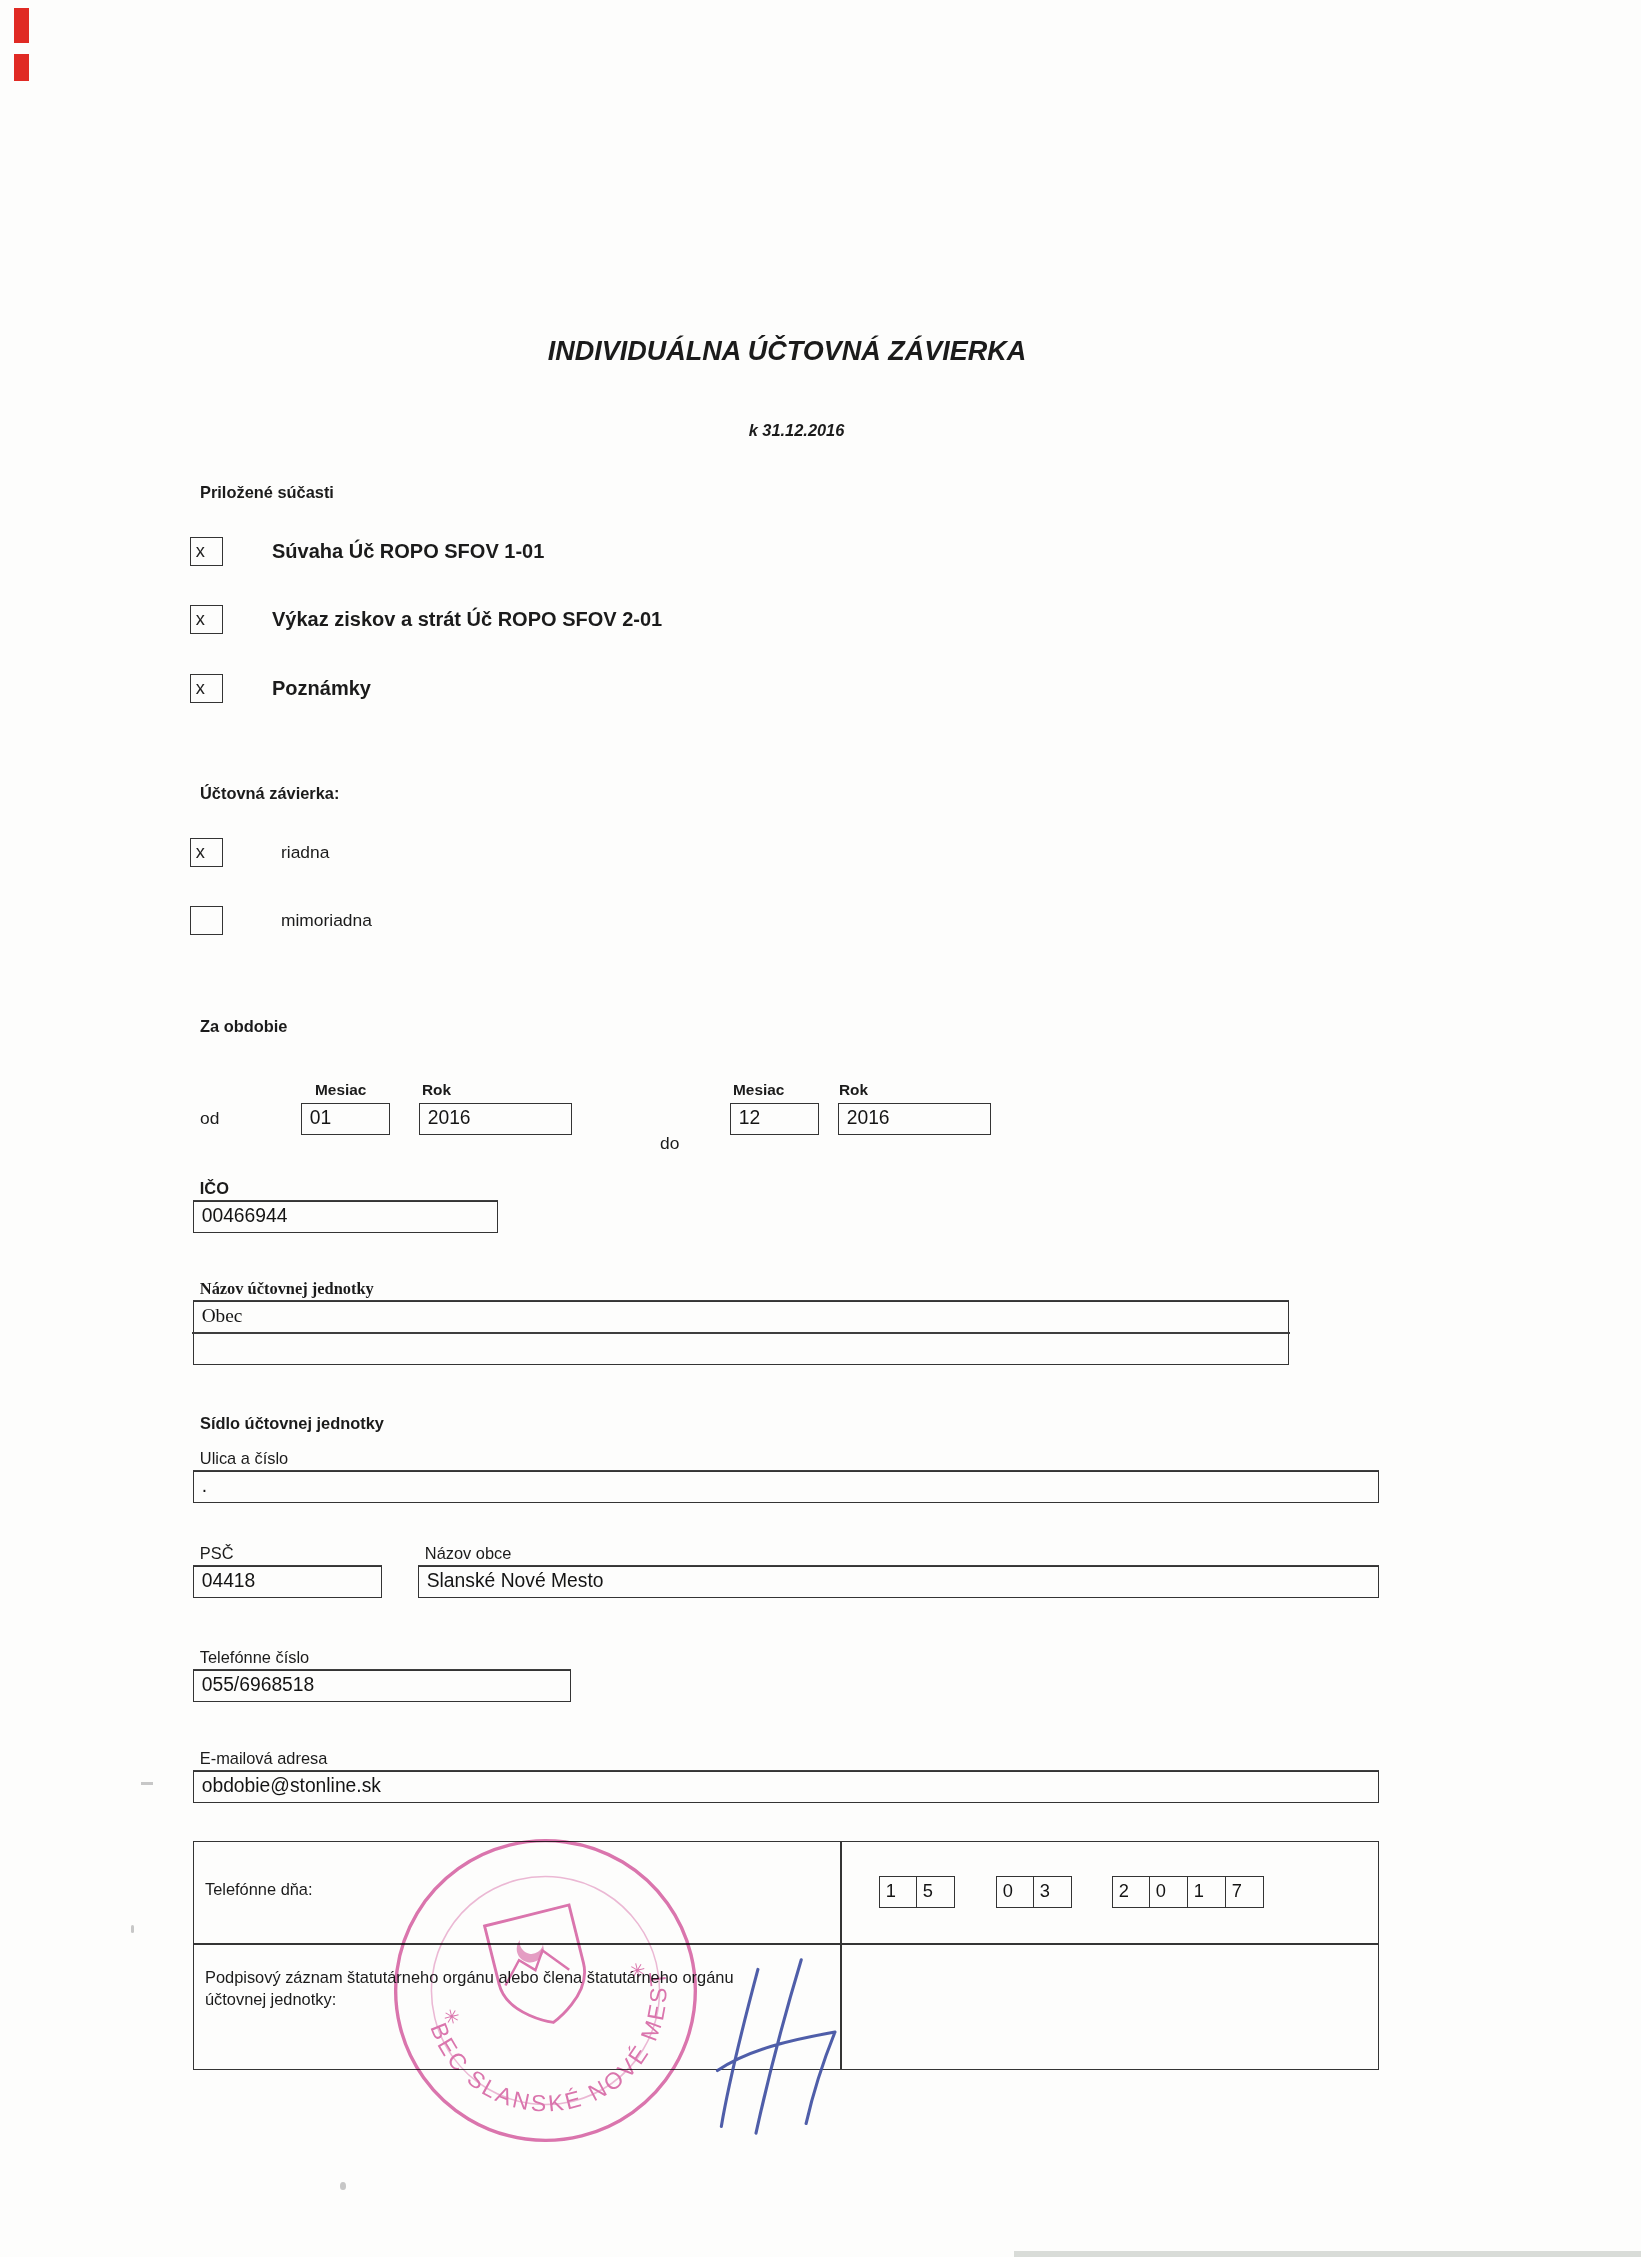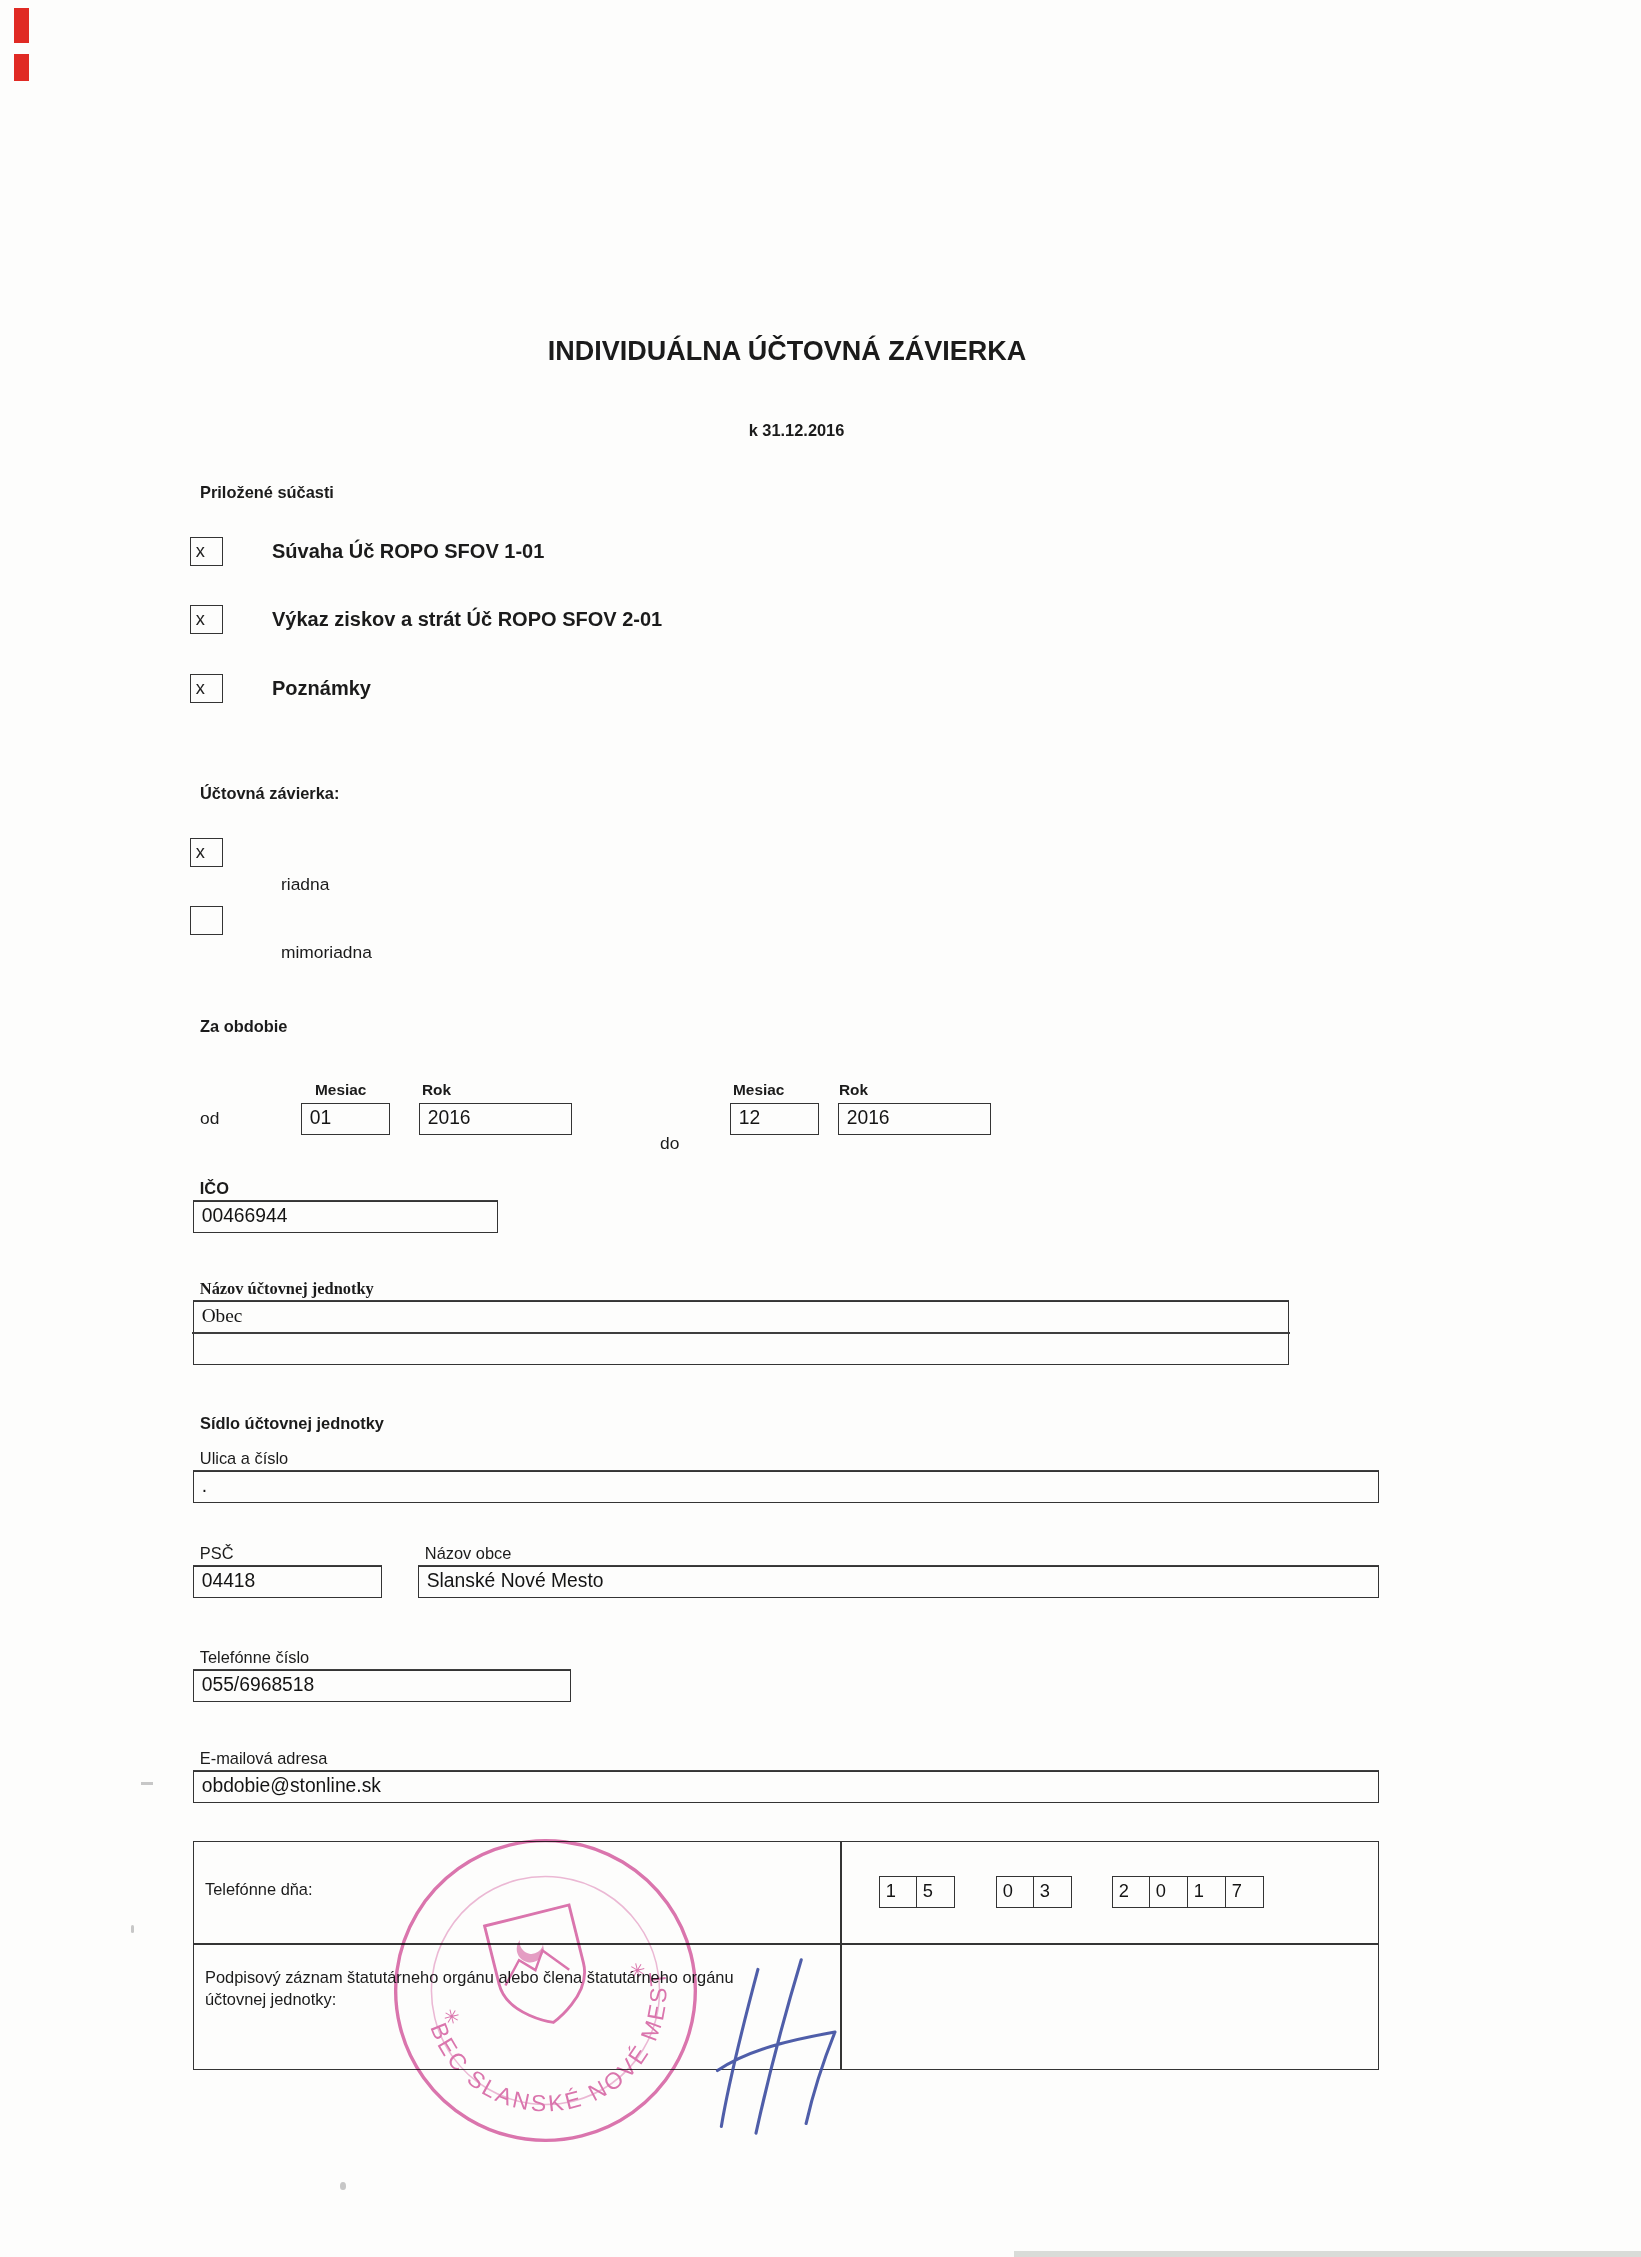--- a/index.html
+++ b/index.html
@@ -5,29 +5,29 @@
   * { margin:0; padding:0; box-sizing:border-box; }
   html,body { background:#888; }
   .page {
     position:relative; width:1641px; height:2257px; margin:0 auto;
     background:#fdfdfc; color:#1b1b1b; overflow:hidden;
     font-family:"Liberation Sans", sans-serif;
   }
   .abs { position:absolute; }
   .b { font-weight:bold; }
   .lbl { font-size:16.4px; }
-  .ctr { text-align:center; }
+  .ctr { text-align:center;font-style:italic; }
 
   .chkbox {
     position:absolute; width:33px; height:29px;
     border:1.9px solid #343434; font-size:18.3px; line-height:25px;
     padding-left:4.8px; color:#222; background:transparent;
   }
   .chk-label { font-size:20px; font-weight:bold; line-height:29px; }
-  .chk-label-sm { font-size:17.4px; font-weight:normal; line-height:29px;margin-top:32px; }
+  .chk-label-sm { font-size:17.4px; font-weight:normal; line-height:29px; }
 
   .vbox {
     border:1.9px solid #343434; font-size:19.3px; line-height:28px;
     padding-left:7.7px; color:#141414; background:transparent;
   }
   .ibox { position:absolute; height:32px; }
 
   .field { position:absolute; }
   .field .flabel { font-size:16.4px; line-height:21px; height:23px; padding-left:6.8px; border-bottom:1.9px solid #3e3e3e; }
   .field .vbox { height:32px; }

